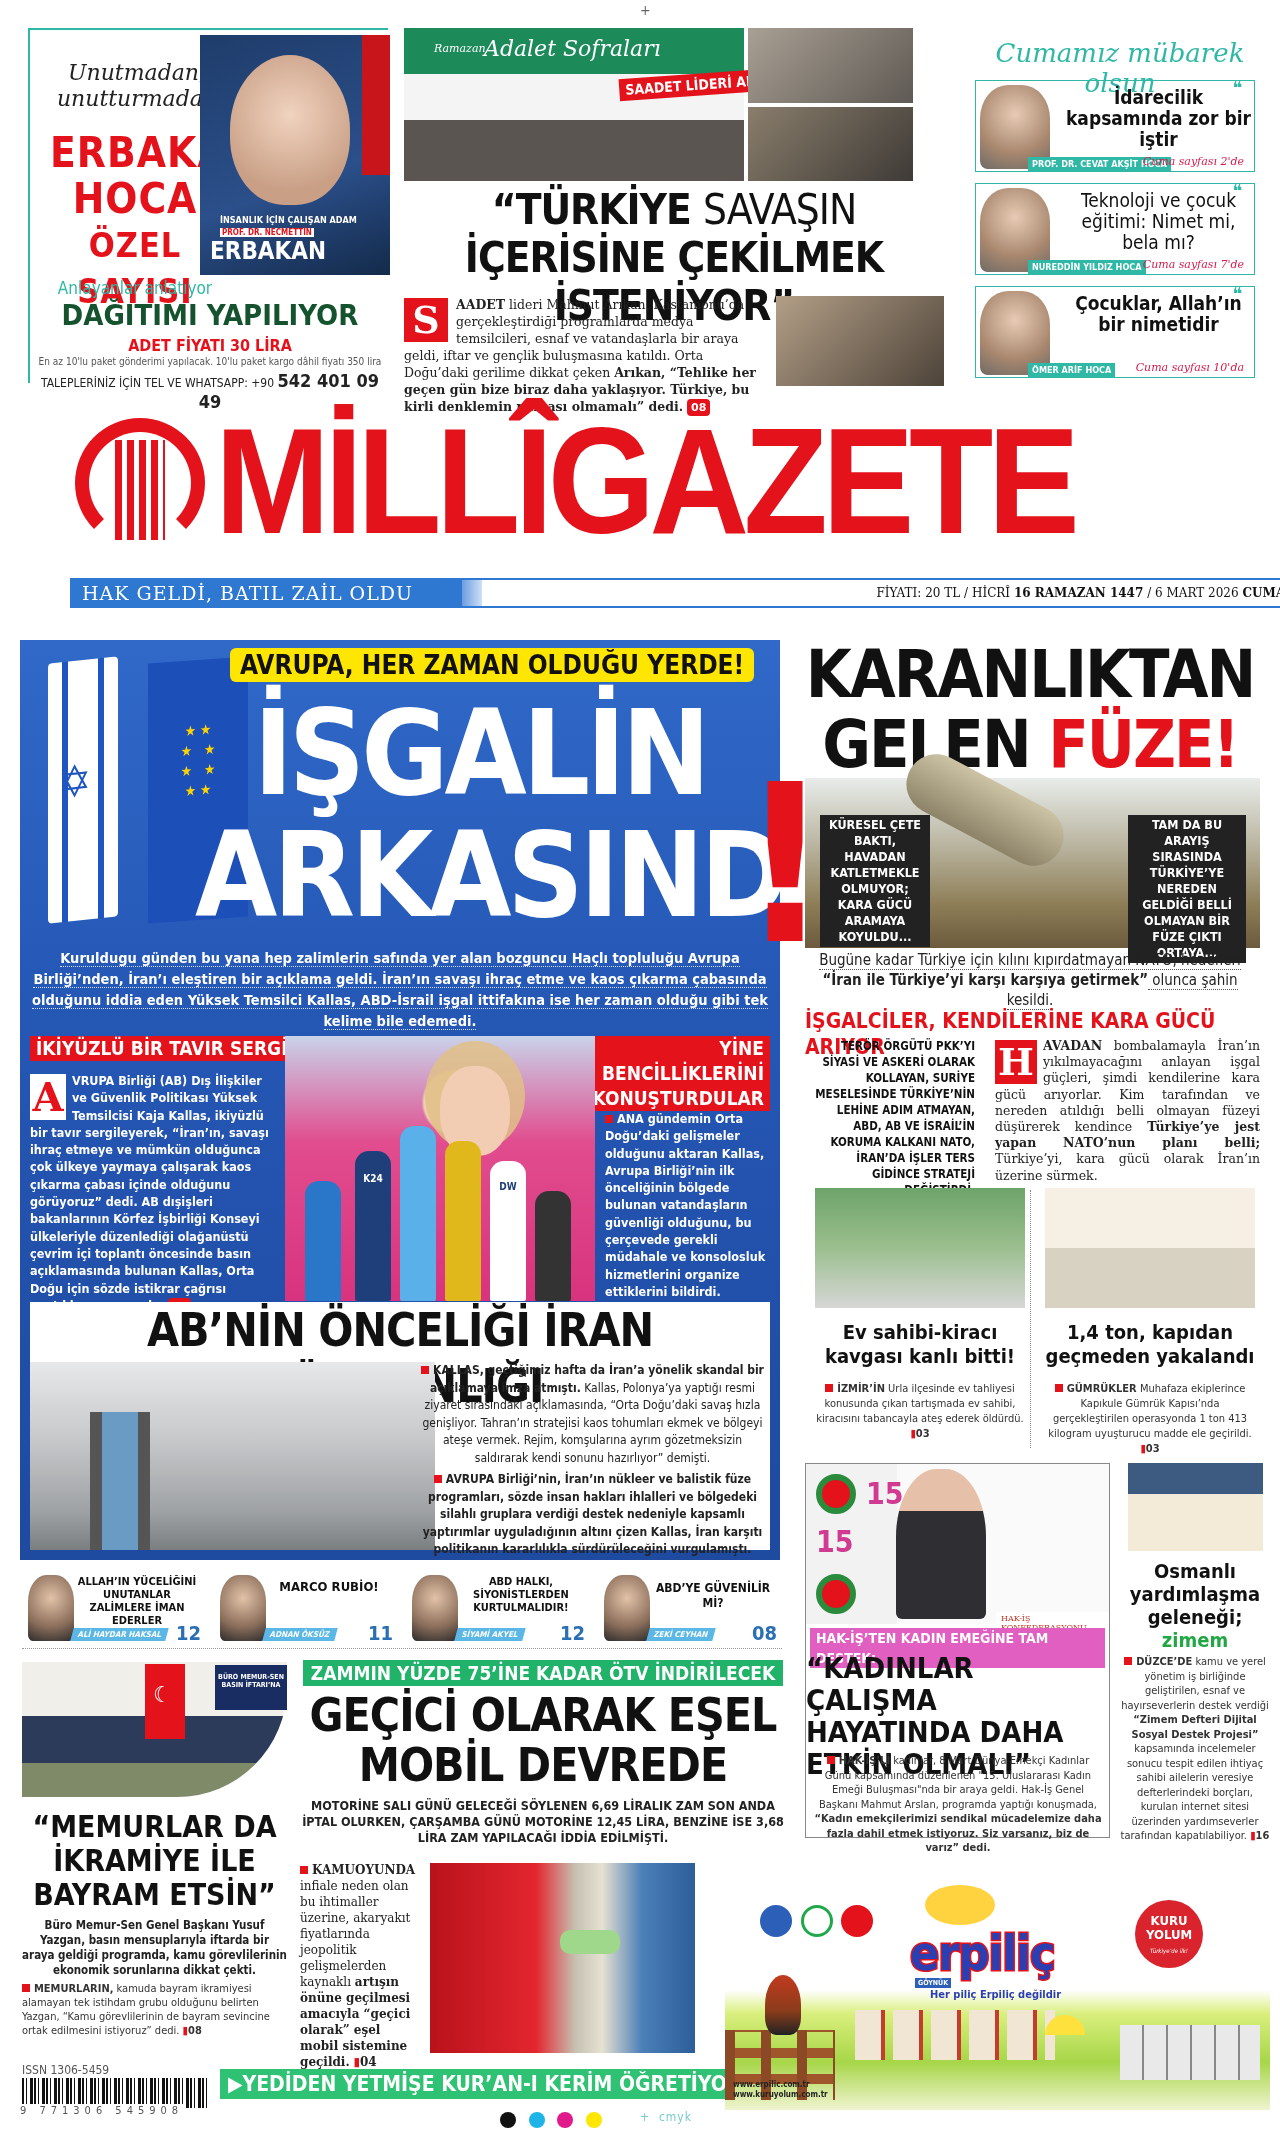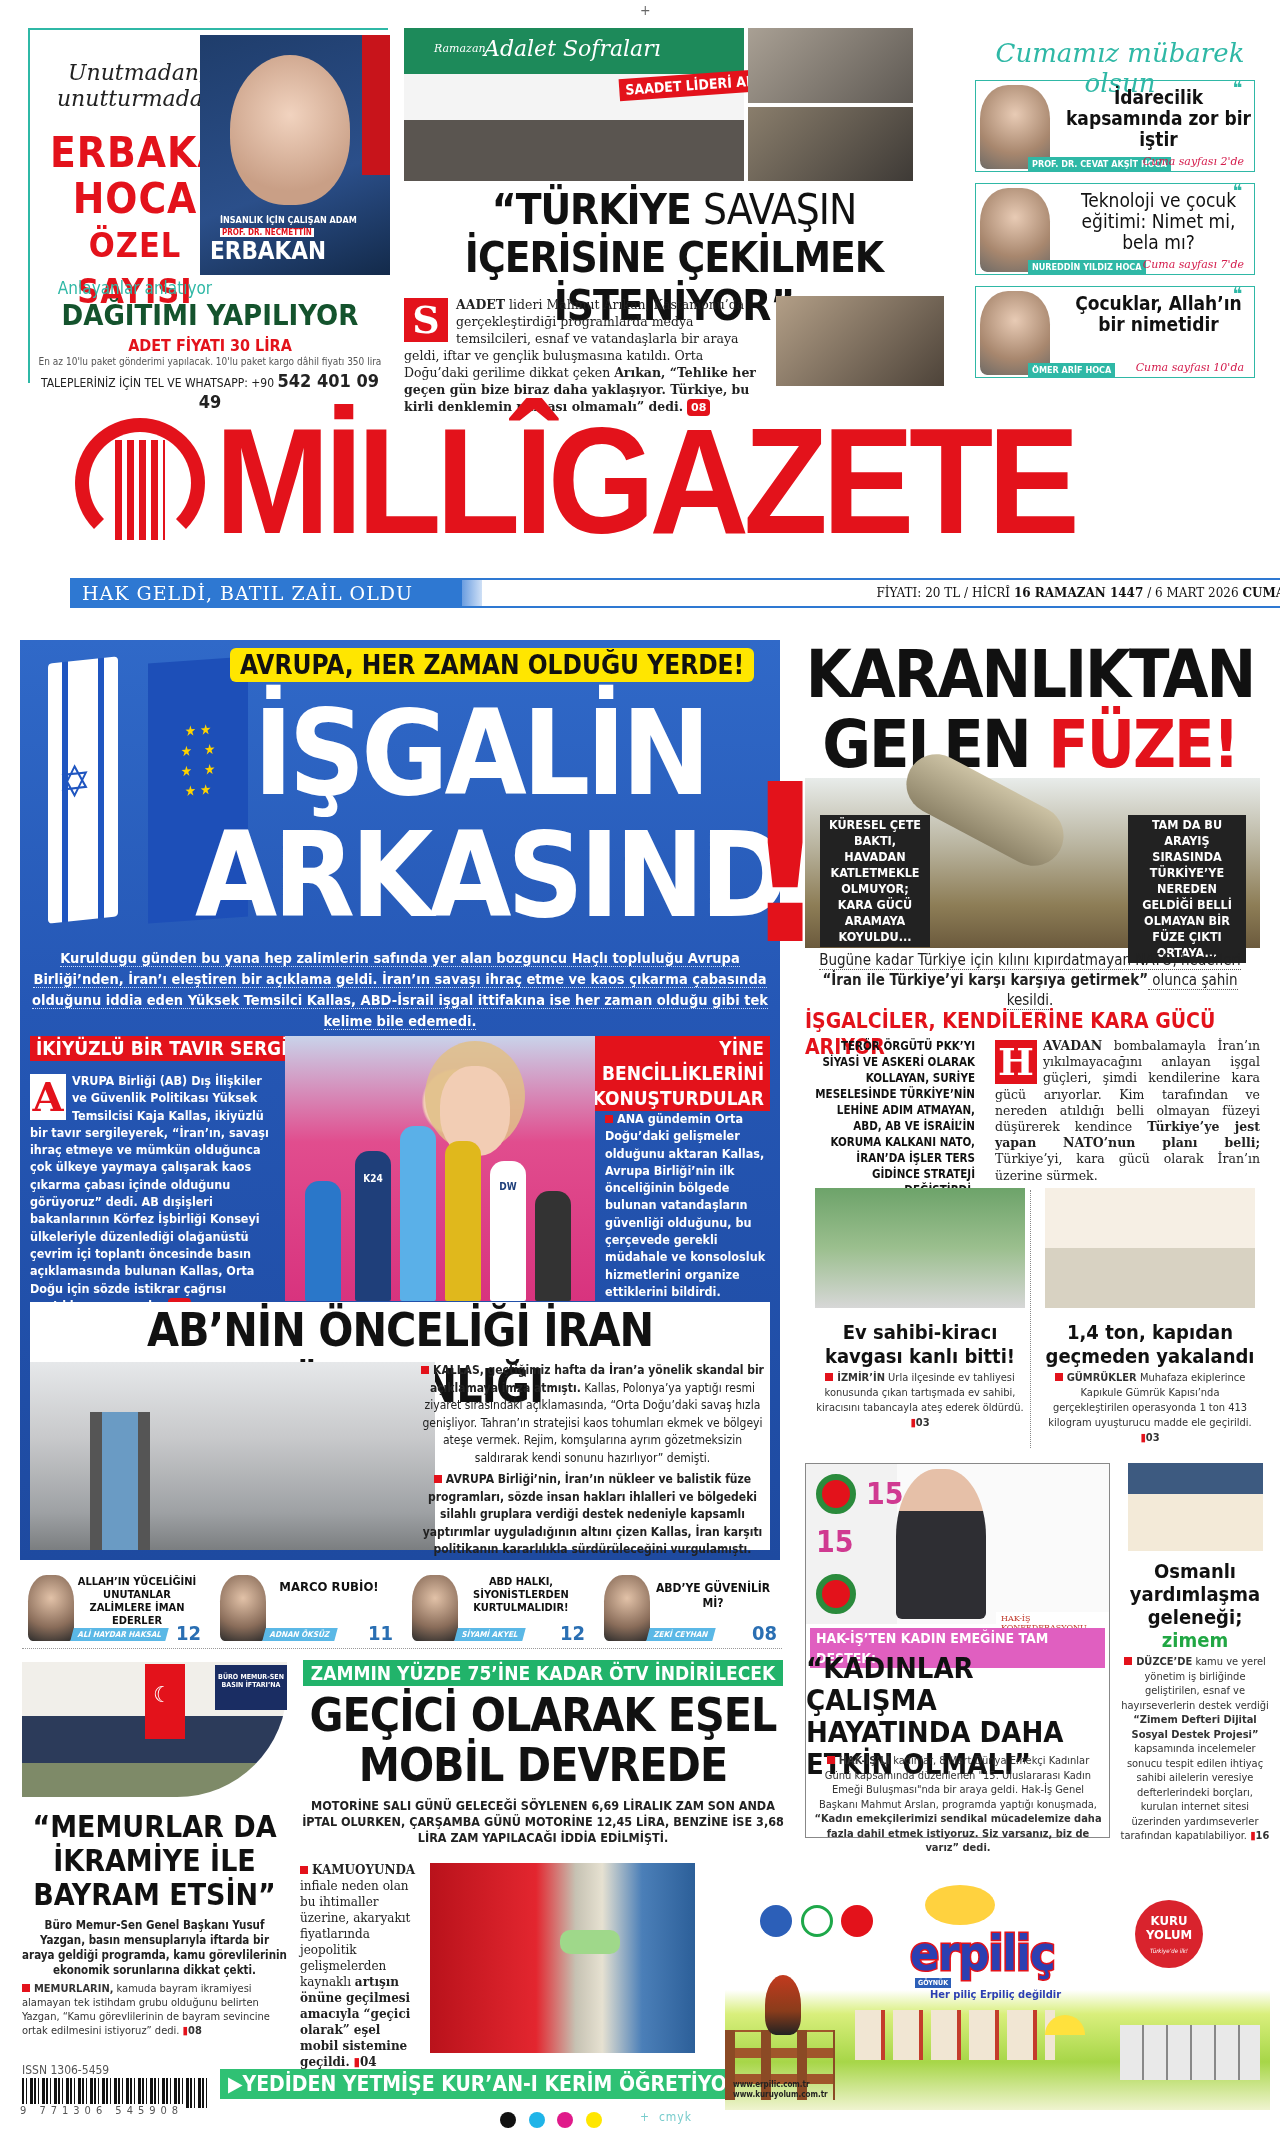--- a/index.html
+++ b/index.html
@@ -91,21 +91,21 @@
 #rc-cap-right{left:1128px;top:815px;width:118px}
 #rc-lede{left:800px;top:950px;width:460px;text-align:center;font-size:15px;line-height:20px;color:#222}
 #rc-lede span{border-bottom:1px dotted #555}
 #rc-kicker{left:805px;top:1008px;width:455px;font-size:21px;font-weight:900;color:#e3121b;line-height:26px}
 #rc-caps{left:805px;top:1038px;width:170px;text-align:right;font-size:11.5px;line-height:16px;font-weight:900;color:#111}
 #rc-body{left:995px;top:1038px;width:265px;font-family:"DejaVu Serif",serif;font-size:12.5px;line-height:16.2px;color:#222;text-align:justify}
 #rc-body .drop{float:left;width:42px;height:44px;background:#e3121b;color:#fff;font-weight:900;font-size:38px;text-align:center;line-height:44px;margin:2px 6px 0 0}
 .brief{position:absolute;width:210px}
 .brief .ph{height:120px;position:relative}
 .brief .ttl{text-align:center;font-weight:700;font-size:20px;line-height:24px;margin-top:12px;color:#111}
-.brief .txt{text-align:center;font-size:11px;line-height:15px;margin-top:2px;color:#333}
+.brief .txt{text-align:center;font-size:11px;line-height:15px;margin-top:13px;color:#333}
 #brief-1{left:815px;top:1188px}
 #brief-2{left:1045px;top:1188px}
 #brief-1 .ph{background:linear-gradient(180deg,#6da36a,#9bbf8e 50%,#d7d7d7)}
 #brief-2 .ph{background:linear-gradient(180deg,#f6efe4 0 50%,#d8d2c2 50%)}
 #brief-div{left:1030px;top:1190px;width:1px;height:258px;border-left:1px dotted #888}
 
 #columnists{left:22px;top:1565px;width:760px;height:84px;border-bottom:1px dotted #999}
 .cstrip{position:absolute;top:4px;width:185px;height:78px}
 .cstrip .face{position:absolute;left:6px;top:6px;width:46px;height:66px;border-radius:40% 40% 10% 10%;background:radial-gradient(circle at 50% 35%,#e2c2a8,#8a6d5a 60%,#2b2b2b)}
 .cstrip .title{position:absolute;left:50px;top:6px;width:130px;text-align:center;font-size:11px;line-height:13px;font-weight:700;color:#111}

